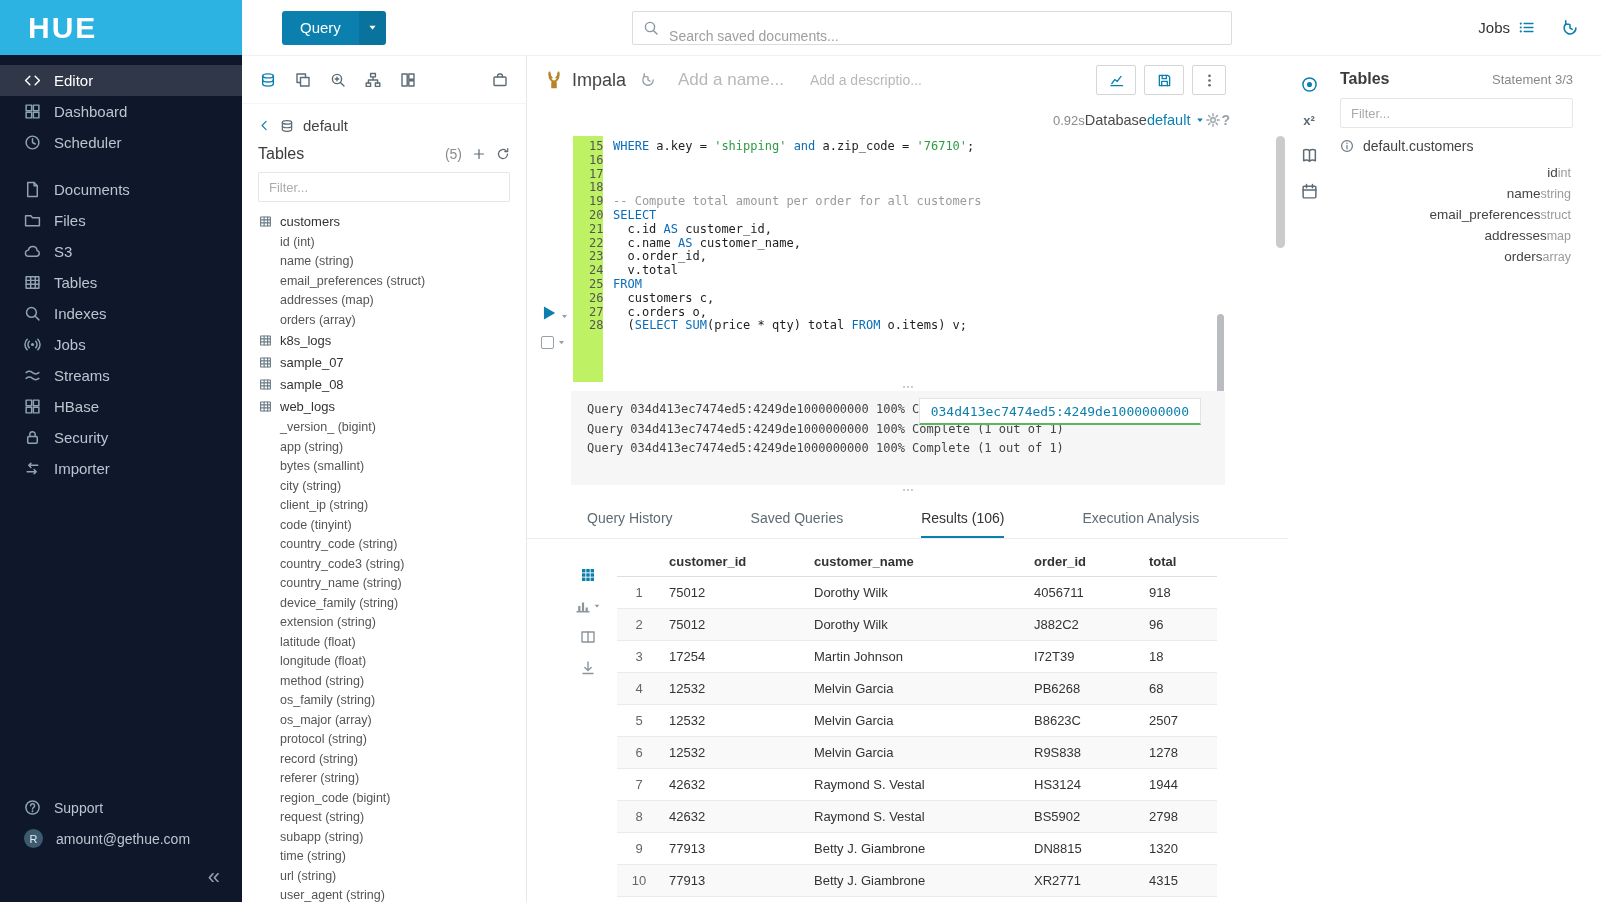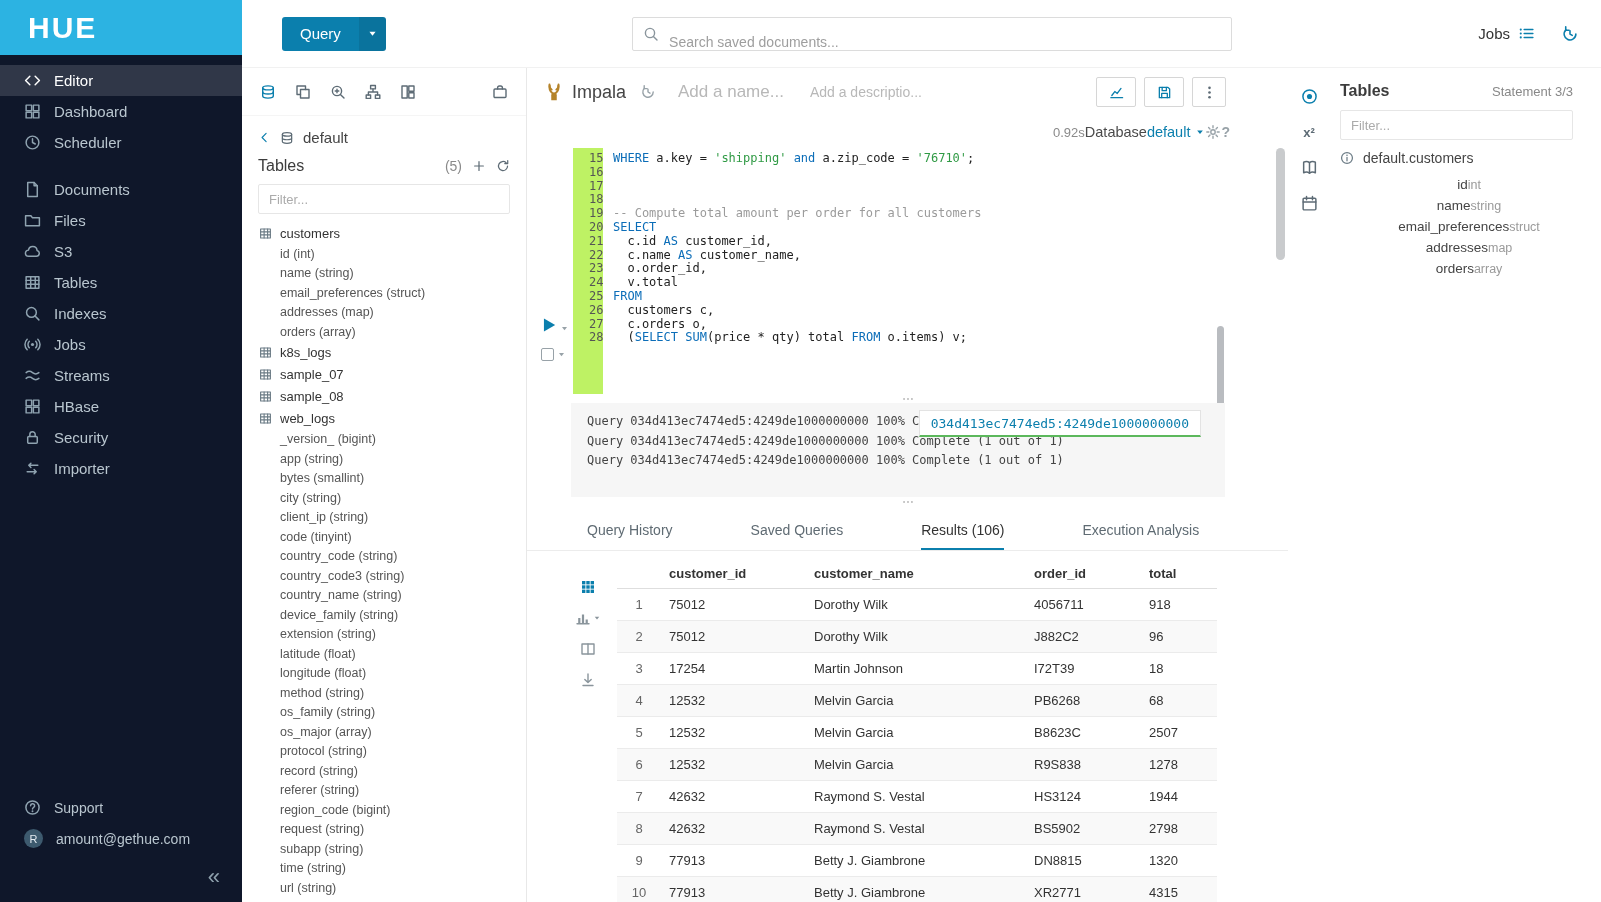--- a/index.html
+++ b/index.html
@@ -24,21 +24,21 @@
   .nav-item.active{background:rgba(255,255,255,.14);color:#fff}
   .nav-item.active .ic{color:#fff}
   .nav-footer{margin-top:auto;padding-bottom:8px}
   .nav-footer .nav-item{font-size:14px}
   .avatar{width:19px;height:19px;border-radius:50%;background:#3d5a6e;color:#e3ebf1;font-size:11px;
           display:flex;align-items:center;justify-content:center;flex-shrink:0}
   .collapse{text-align:right;padding:10px 22px 4px 0;font-size:22px;color:#8ea0ac;cursor:pointer}
 
   
   .main-col{flex:1;display:flex;flex-direction:column;min-width:0}
-  .topbar{height:68px;display:flex;align-items:center;background:#fff;border-bottom:1px solid #f1f1f1;flex-shrink:0}
+  .topbar{height:56px;display:flex;align-items:center;background:#fff;border-bottom:1px solid #f1f1f1;flex-shrink:0}
   .query-btn{display:flex;height:34px;border-radius:3px;overflow:hidden;margin-left:40px;cursor:pointer}
   .query-btn .main{background:#0b7fad;color:#fff;padding:0 18px;display:flex;align-items:center;font-size:15px}
   .query-btn .caret{background:#0a739d;width:27px;display:flex;align-items:center;justify-content:center;color:#fff}
   .query-btn .caret .ic{width:11px;height:11px}
   .search{position:relative;width:600px;height:34px;margin-left:auto;margin-right:auto}
   .search input{width:100%;height:100%;border:1px solid #dcdcdc;border-radius:2px;padding:16px 10px 0 36px;
                 font-size:14px;color:#333;outline:none;font-family:"Liberation Sans",sans-serif}
   .search input::placeholder{color:#9e9e9e}
   .search .ic{position:absolute;left:11px;top:9px;color:#8a959c}
   .topbar-right{display:flex;align-items:center;gap:26px;margin-right:22px}
@@ -150,21 +150,21 @@
   .rpanel{width:271px;flex-shrink:0;padding:14px 28px 0 10px;overflow:hidden}
   .rp-hdr{display:flex;align-items:baseline;justify-content:space-between;margin-bottom:10px}
   .rp-title{font-size:16px;font-weight:bold;color:#3c3c3c}
   .rp-stmt{font-size:13px;color:#888}
   .rp-filter{position:relative;margin-bottom:10px}
   .rp-filter input{width:100%;height:30px;border:1px solid #e6e6e6;border-radius:2px;padding:0 10px;
                    font-size:13px;color:#333;outline:none;font-family:"Liberation Sans",sans-serif}
   .rp-filter input::placeholder{color:#ababab}
   .rp-table{display:flex;align-items:center;gap:9px;margin:4px 0 8px;font-size:14px;color:#444;cursor:pointer}
   .rp-table .ic{width:14px;height:14px;color:#6b7b85}
-  .rp-col{display:flex;justify-content:center;align-items:center;padding:3px 2px 3px 27px;
+  .rp-col{display:flex;justify-content:flex-end;align-items:center;padding:3px 2px 3px 27px;
           font-size:13.5px;color:#444;cursor:pointer}
   .rp-type{color:#9a9a9a;font-size:12.5px}
 </style>
 </head>
 <body>
 
 <div class="app">
 
   <aside class="sidenav">
     <div class="logo">

